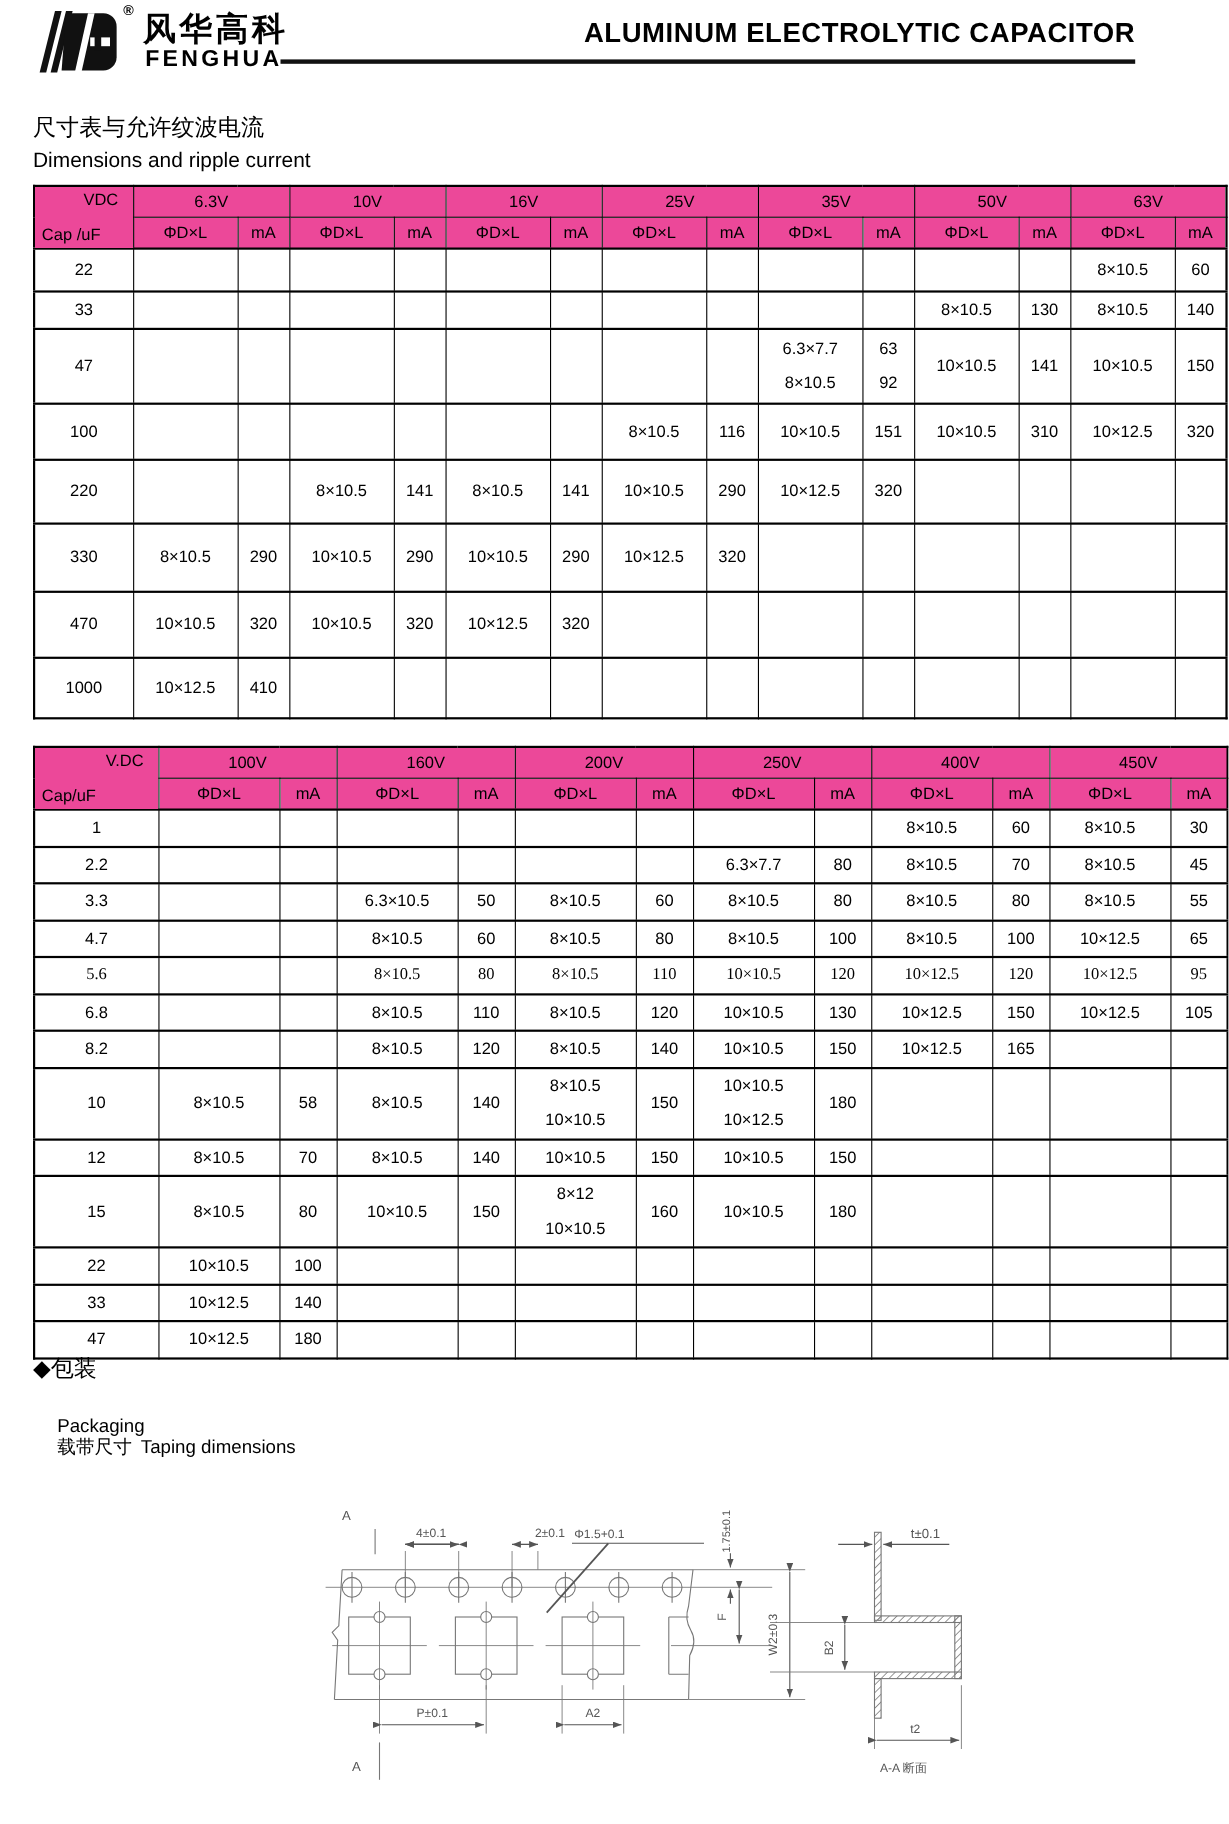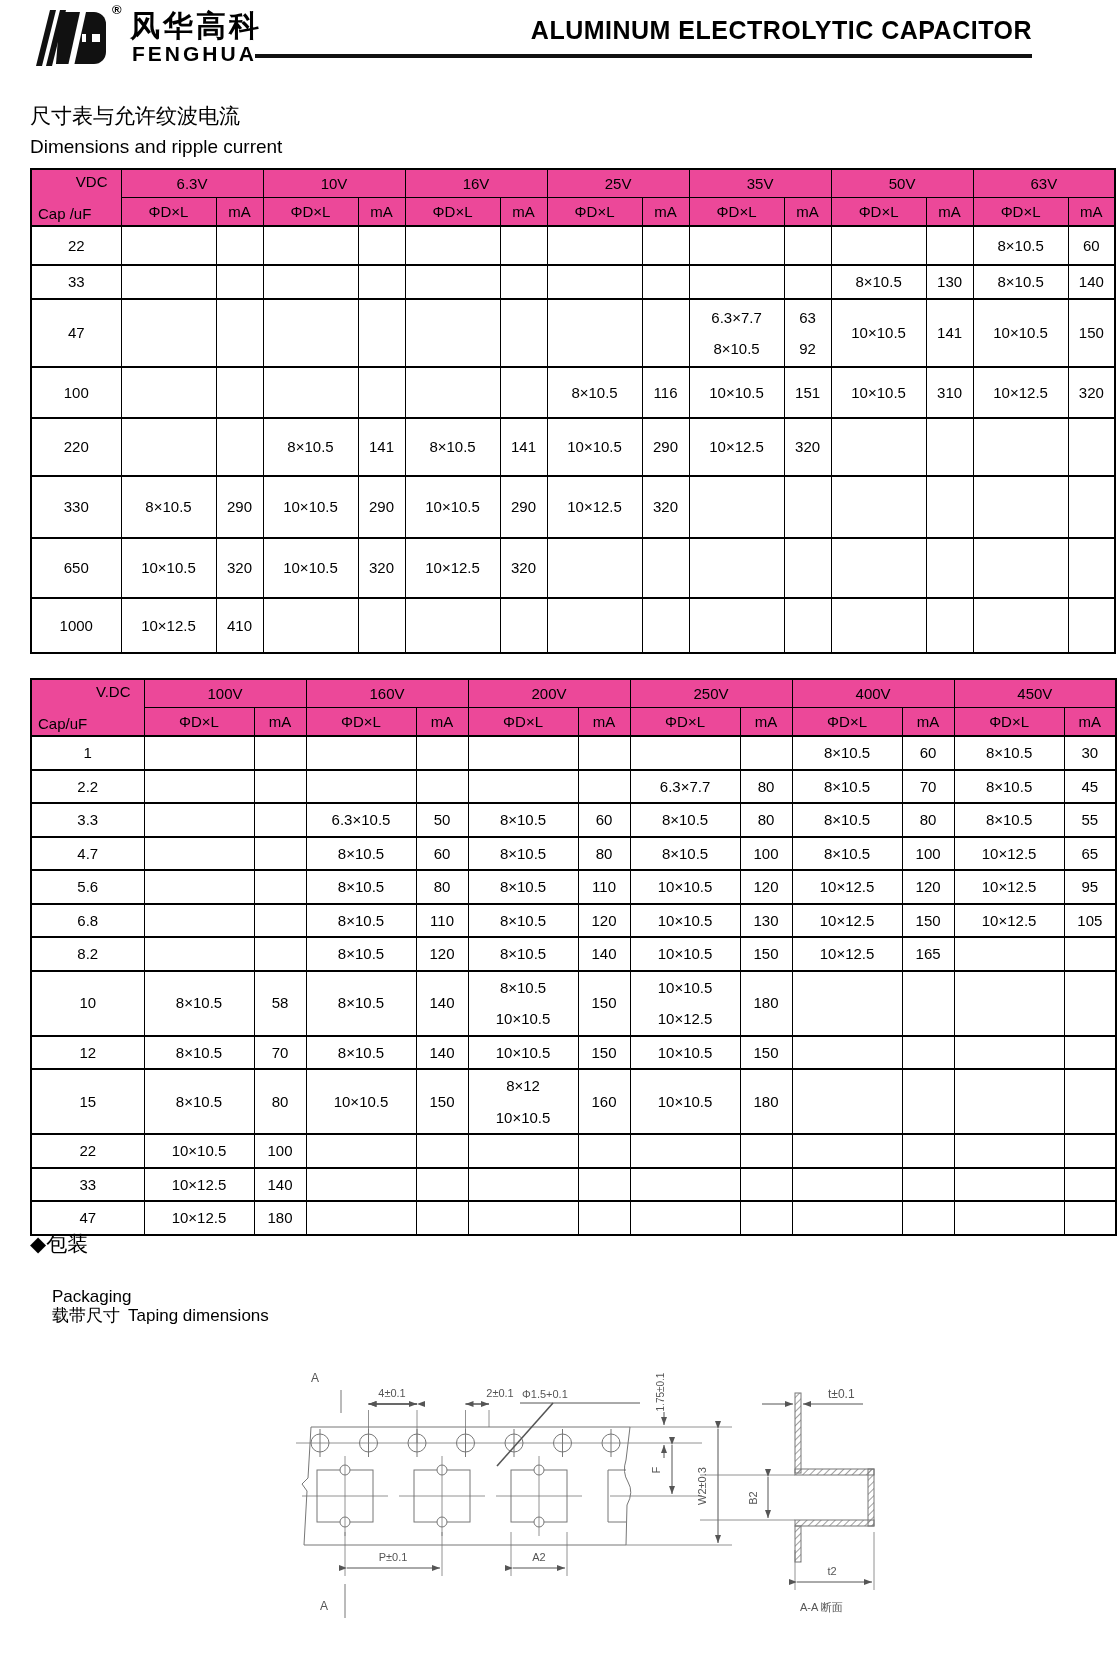--- a/index.html
+++ b/index.html
@@ -219,21 +219,21 @@
           <td>10×12.5</td>
           <td>320</td>
           <td></td>
           <td></td>
           <td></td>
           <td></td>
           <td></td>
           <td></td>
         </tr>
         <tr style="height: 60px;">
-          <td>650</td>
+          <td>470</td>
           <td>10×10.5</td>
           <td>320</td>
           <td>10×10.5</td>
           <td>320</td>
           <td>10×12.5</td>
           <td>320</td>
           <td></td>
           <td></td>
           <td></td>
           <td></td>
@@ -359,21 +359,21 @@
           <td>60</td>
           <td>8×10.5</td>
           <td>80</td>
           <td>8×10.5</td>
           <td>100</td>
           <td>8×10.5</td>
           <td>100</td>
           <td>10×12.5</td>
           <td>65</td>
         </tr>
-        <tr style="height: 31px;">
+        <tr style="height: 31px; font-family: Liberation Serif, serif;">
           <td>5.6</td>
           <td></td>
           <td></td>
           <td>8×10.5</td>
           <td>80</td>
           <td>8×10.5</td>
           <td>110</td>
           <td>10×10.5</td>
           <td>120</td>
           <td>10×12.5</td>

